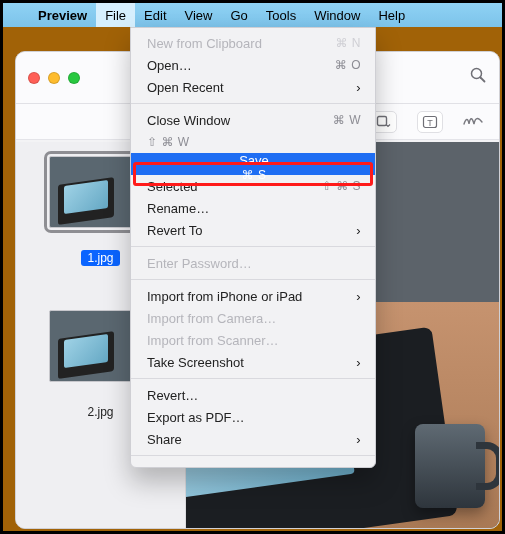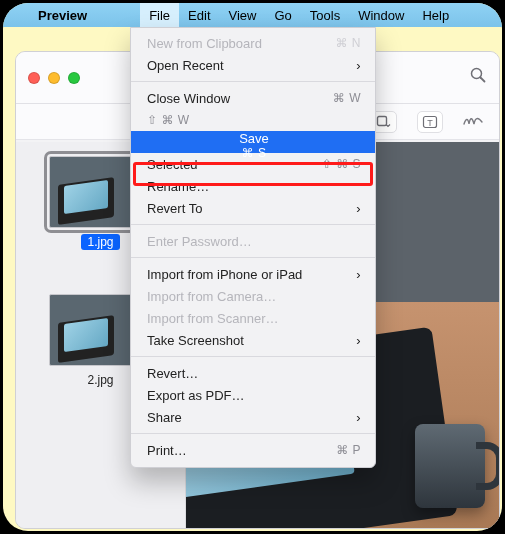--- a/index.html
+++ b/index.html
@@ -1,43 +1,43 @@
 <!DOCTYPE html>
 <html><head>
 <meta charset="utf-8">
 <style>
   * { box-sizing: border-box; margin: 0; padding: 0; }
   html, body { width: 505px; height: 534px; font-family: -apple-system, "Helvetica Neue", Arial, sans-serif; font-size: 13px; background: #000; overflow: hidden; }
   .frame { position: relative; width: 505px; height: 534px; background: #000; }
-  .inner { position: absolute; left: 3px; top: 3px; right: 3px; bottom: 3px; background: #fef9c3; overflow: hidden; border-radius: 25px; }
+  .inner { position: absolute; left: 3px; top: 3px; right: 3px; bottom: 3px; background: #a16207; overflow: hidden; }
 
   
   .menubar { position: absolute; left: 0; top: 0; right: 0; height: 24px; background: linear-gradient(#8fd2f4, #7cc3ea); display: flex; align-items: center; padding-left: 14px; gap: 0; }
   .menubar .apple { font-size: 15px; color: #000; margin-right: 12px; }
   .menubar .mitem { padding: 0 9px; height: 24px; display: flex; align-items: center; font-weight: 400; color: #000; cursor: default; }
   .menubar .mitem.bold { font-weight: 700; }
-  .menubar .mitem.open { background: #d6effd; margin-left: 44px; }
+  .menubar .mitem.open { background: #d6effd; }
 
   
   .window { position: absolute; left: 12px; top: 48px; right: 2px; bottom: 2px; background: #f3f3f5; border: 1px solid #d0d0d5; border-radius: 10px; overflow: hidden; }
   .titlebar { height: 52px; display: flex; align-items: center; padding: 0 12px; border-bottom: 1px solid #e1e1e6; background: #fbfbfd; }
   .traffic { display: flex; gap: 8px; margin-right: 14px; }
   .dot { width: 12px; height: 12px; border-radius: 50%; border: 0.5px solid rgba(0,0,0,0.15); }
   .dot.red { background: #ff5f57; } .dot.yellow { background: #febc2e; } .dot.green { background: #28c840; }
   .titlefield { flex: 1; display: flex; justify-content: center; }
   .pagefield { width: 90px; height: 22px; border: 1px solid #d7d7db; border-radius: 4px; background: #fff; display:flex; align-items:center; justify-content:center; color:#bbb; font-size:11px; }
   .titletext { color:#bbb; margin-left: 10px; font-size: 12px; }
   .toolbtn { width:26px; height:22px; border:1px solid #e0e0e4; border-radius:5px; background:#fff; display:flex; align-items:center; justify-content:center; font-size:14px; color:#6f6f76; }
   .toolicon { font-size:16px; color:#6f6f76; }
   .secondrow { height: 36px; border-bottom: 1px solid #e4e4e9; background:#fbfbfd; display:flex; align-items:center; justify-content:flex-end; gap: 20px; padding-right: 14px; color:#6f6f76; }
 
   
   .content { position: absolute; left:0; top: 90px; right:0; bottom:0; display:flex; }
   .sidebar { width: 170px; background: #efeff2; border-right: 1px solid #dcdce0; padding: 14px 18px; display:flex; flex-direction:column; gap: 44px; align-items:center; overflow: hidden; }
-  .thumbwrap { display:flex; flex-direction:column; align-items:center; gap:6px; }
+  .thumbwrap { display:flex; flex-direction:column; align-items:center; gap:22px; }
   .thumb { width: 104px; height: 72px; background: #5a6770; border: 1px solid #c7c7cc; border-radius: 2px; position: relative; overflow:hidden; }
   .thumb.sel { outline: 3px solid #8e8e93; outline-offset: 2px; }
   .thumb .laptop { position:absolute; bottom:6px; left:8px; width:56px; height:40px; background:#222; transform: skewY(-8deg); border-radius:3px; }
   .thumb .screen { position:absolute; bottom:16px; left:14px; width:44px; height:28px; background:linear-gradient(135deg,#9fd2e6,#65a8c4); border-radius:2px; transform: skewY(-8deg); }
   .caption { font-size: 12px; color:#222; padding: 1px 6px; border-radius: 3px; }
   .caption.badge { background:#0a64ff; color:#fff; }
   .preview { flex:1; background:#5c636a; position:relative; overflow:hidden; }
   .preview .table { position:absolute; left:0; right:0; top:160px; height:230px; background: linear-gradient(#c6936f,#a97955); }
   .preview .mug { position:absolute; right:14px; bottom:20px; width:70px; height:84px; background: linear-gradient(#5f6a73,#2e353c); border-radius:8px; box-shadow: 0 6px 14px rgba(0,0,0,0.35); }
   .preview .mug::after { content:""; position:absolute; top:18px; right:-18px; width:20px; height:34px; border: 7px solid #2e353c; border-left:none; border-radius: 0 16px 16px 0; }
@@ -138,20 +138,24 @@
           <div class="mug"></div>
         </div>
       </div>
     </div>
 
     <div class="menu" id="file-menu">
         <div class="row disabled">
           <span class="label">New from Clipboard</span>
           <span class="sc">⌘ N</span>
         </div>
+        <div class="row">
+          <span class="label">Open…</span>
+          <span class="sc">⌘ O</span>
+        </div>
         <div class="row sub">
           <span class="label">Open Recent</span>
           <span class="sc">›</span>
         </div>
         <div class="sep"></div>
         <div class="row">
           <span class="label">Close Window</span>
           <span class="sc">⌘ W</span>
         </div>
         <div class="row">
@@ -196,22 +200,18 @@
           <span class="label">Revert…</span>
         </div>
         <div class="row">
           <span class="label">Export as PDF…</span>
         </div>
         <div class="row sub">
           <span class="label">Share</span>
           <span class="sc">›</span>
         </div>
         <div class="sep"></div>
-        <div class="row">
-          <span class="label">Print…</span>
-          <span class="sc">⌘ P</span>
-        </div>
       </div>
 
     <div class="save-outline"></div>
 
   </div>
 </div>
 
 </body></html>

